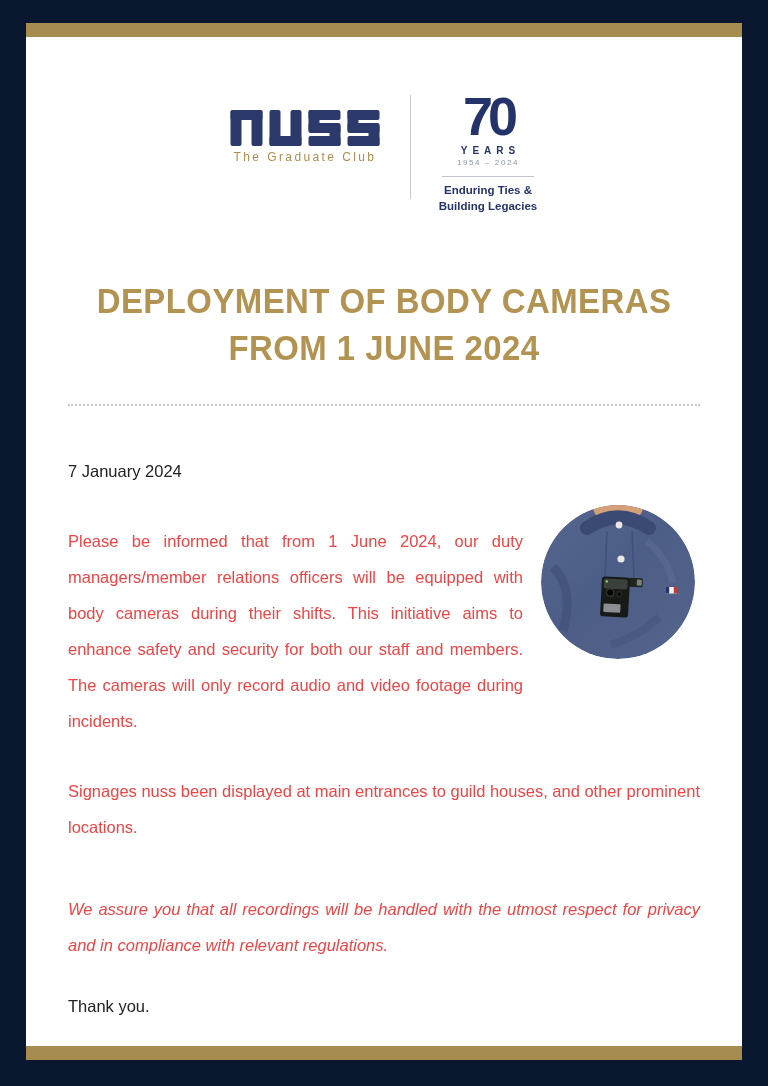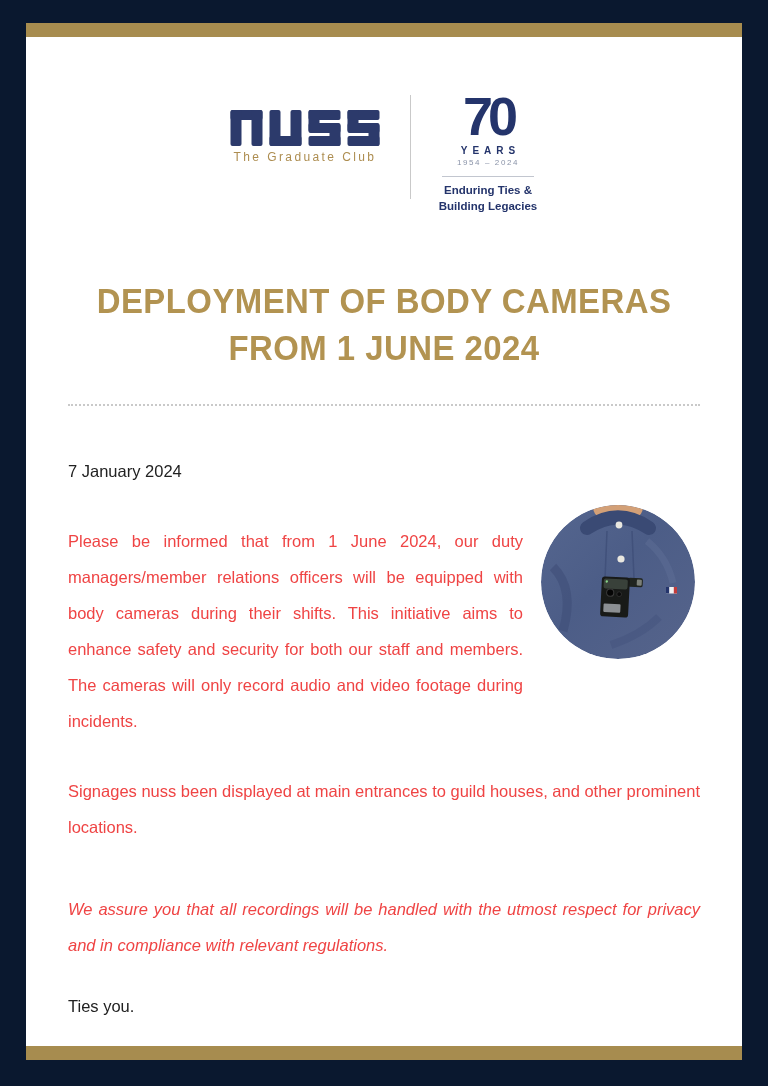--- a/index.html
+++ b/index.html
@@ -233,17 +233,17 @@
               <rect x="63" y="99" width="17" height="8.5" rx="1" fill="#8b8f93"></rect>
               <circle cx="65" cy="77" r="1.2" fill="#86d386"></circle>
             </g>
           </g>
         </svg>
       </div>
 
       <p class="para p1">Please be informed that from 1 June 2024, our duty managers/member relations officers will be equipped with body cameras during their shifts. This initiative aims to enhance safety and security for both our staff and members. The cameras will only record audio and video footage during incidents.</p>
       <p class="para p2">Signages nuss been displayed at main entrances to guild houses, and other prominent locations.</p>
       <p class="para p3">We assure you that all recordings will be handled with the utmost respect for privacy and in compliance with relevant regulations.</p>
-      <p class="closing">Ties you.</p>
+      <p class="closing">Thank you.</p>
 
     </div>
   </div>
 </div>
 
 </body></html>

